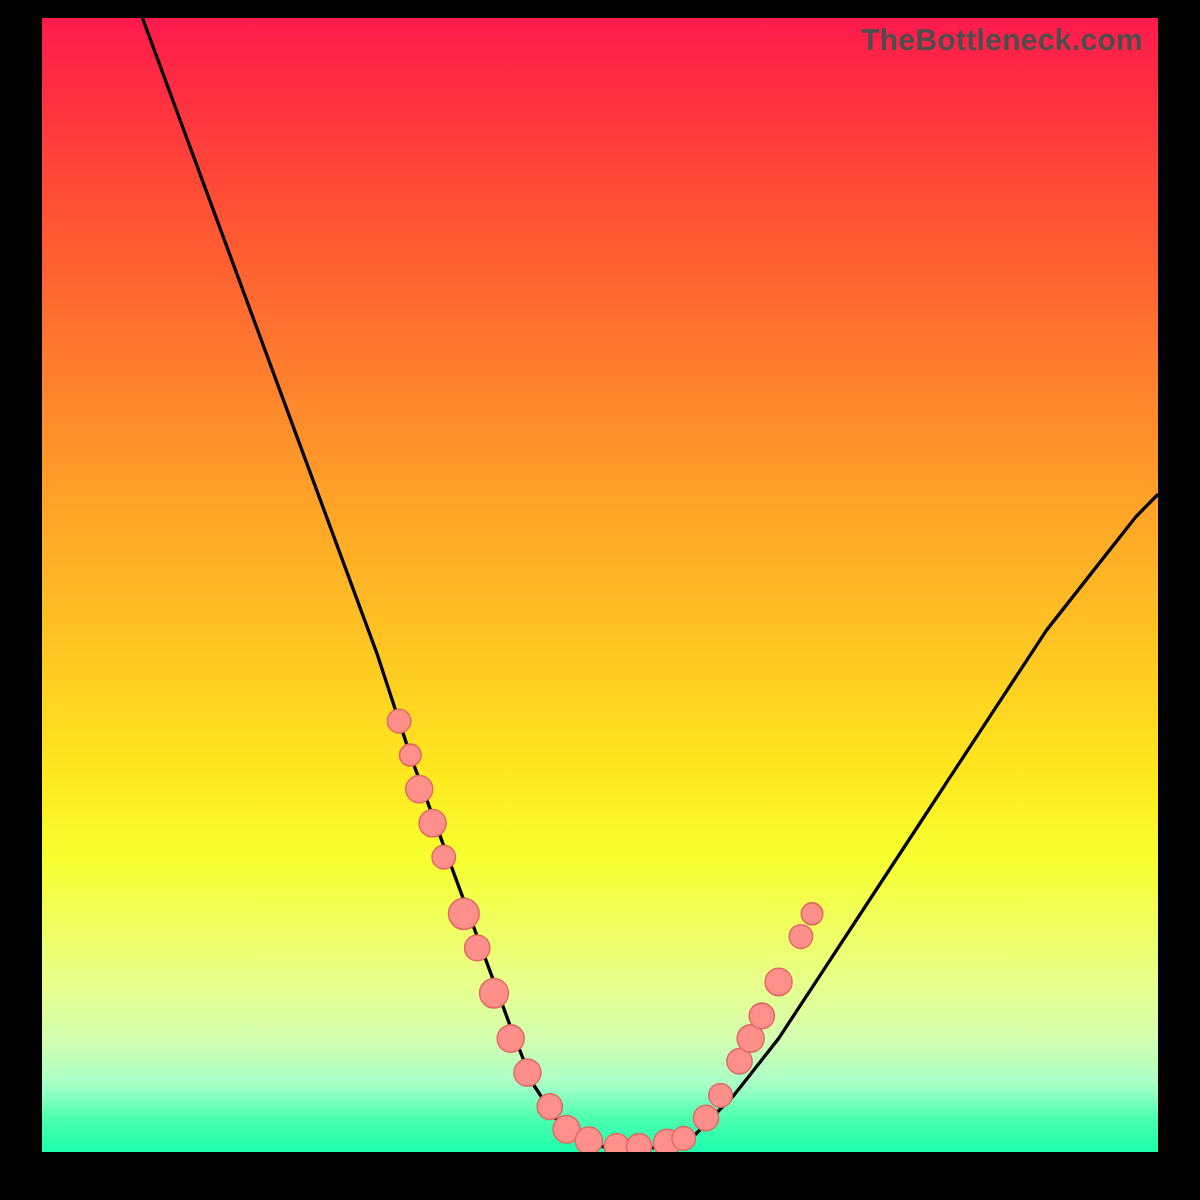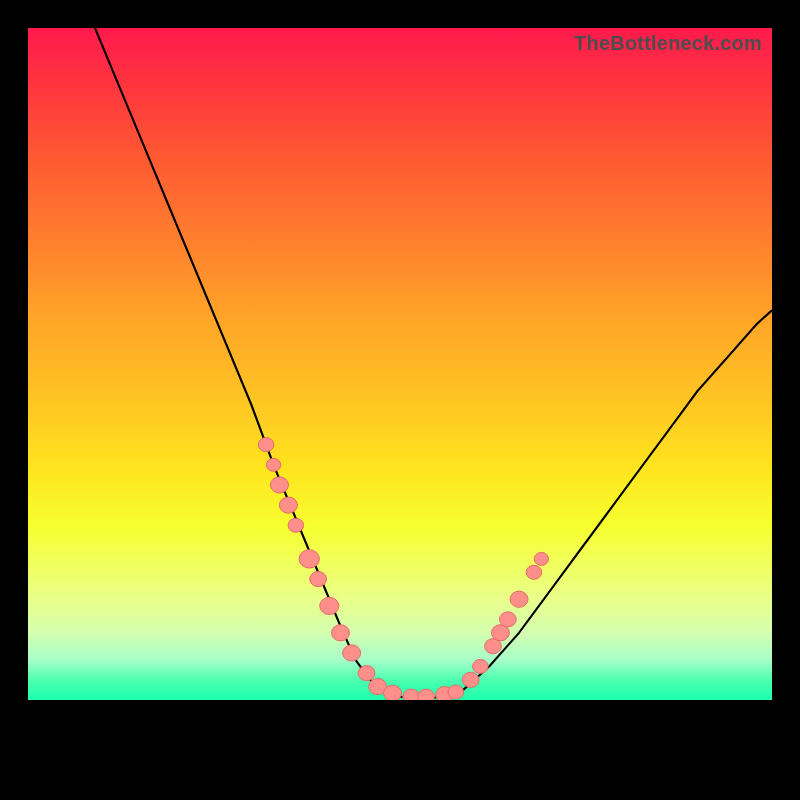--- a/index.html
+++ b/index.html
@@ -6,23 +6,23 @@
   html, body { width: 800px; height: 800px; overflow: hidden; background: #000; }
   .frame {
     position: relative;
     width: 800px;
     height: 800px;
     background: #000;
   }
   .plot {
     position: absolute;
     left: 28px;
-    top: 28px;
+    top: 12px;
     width: 744px;
-    height: 672px;
+    height: 756px;
     background: linear-gradient(to bottom,
       #ff1a4d 0%,
       #ff333f 8%,
       #ff5533 18%,
       #ff7a2e 30%,
       #ffa128 42%,
       #ffc423 55%,
       #ffe61f 66%,
       #f7ff2e 74%,
       #f0ff60 80%,

